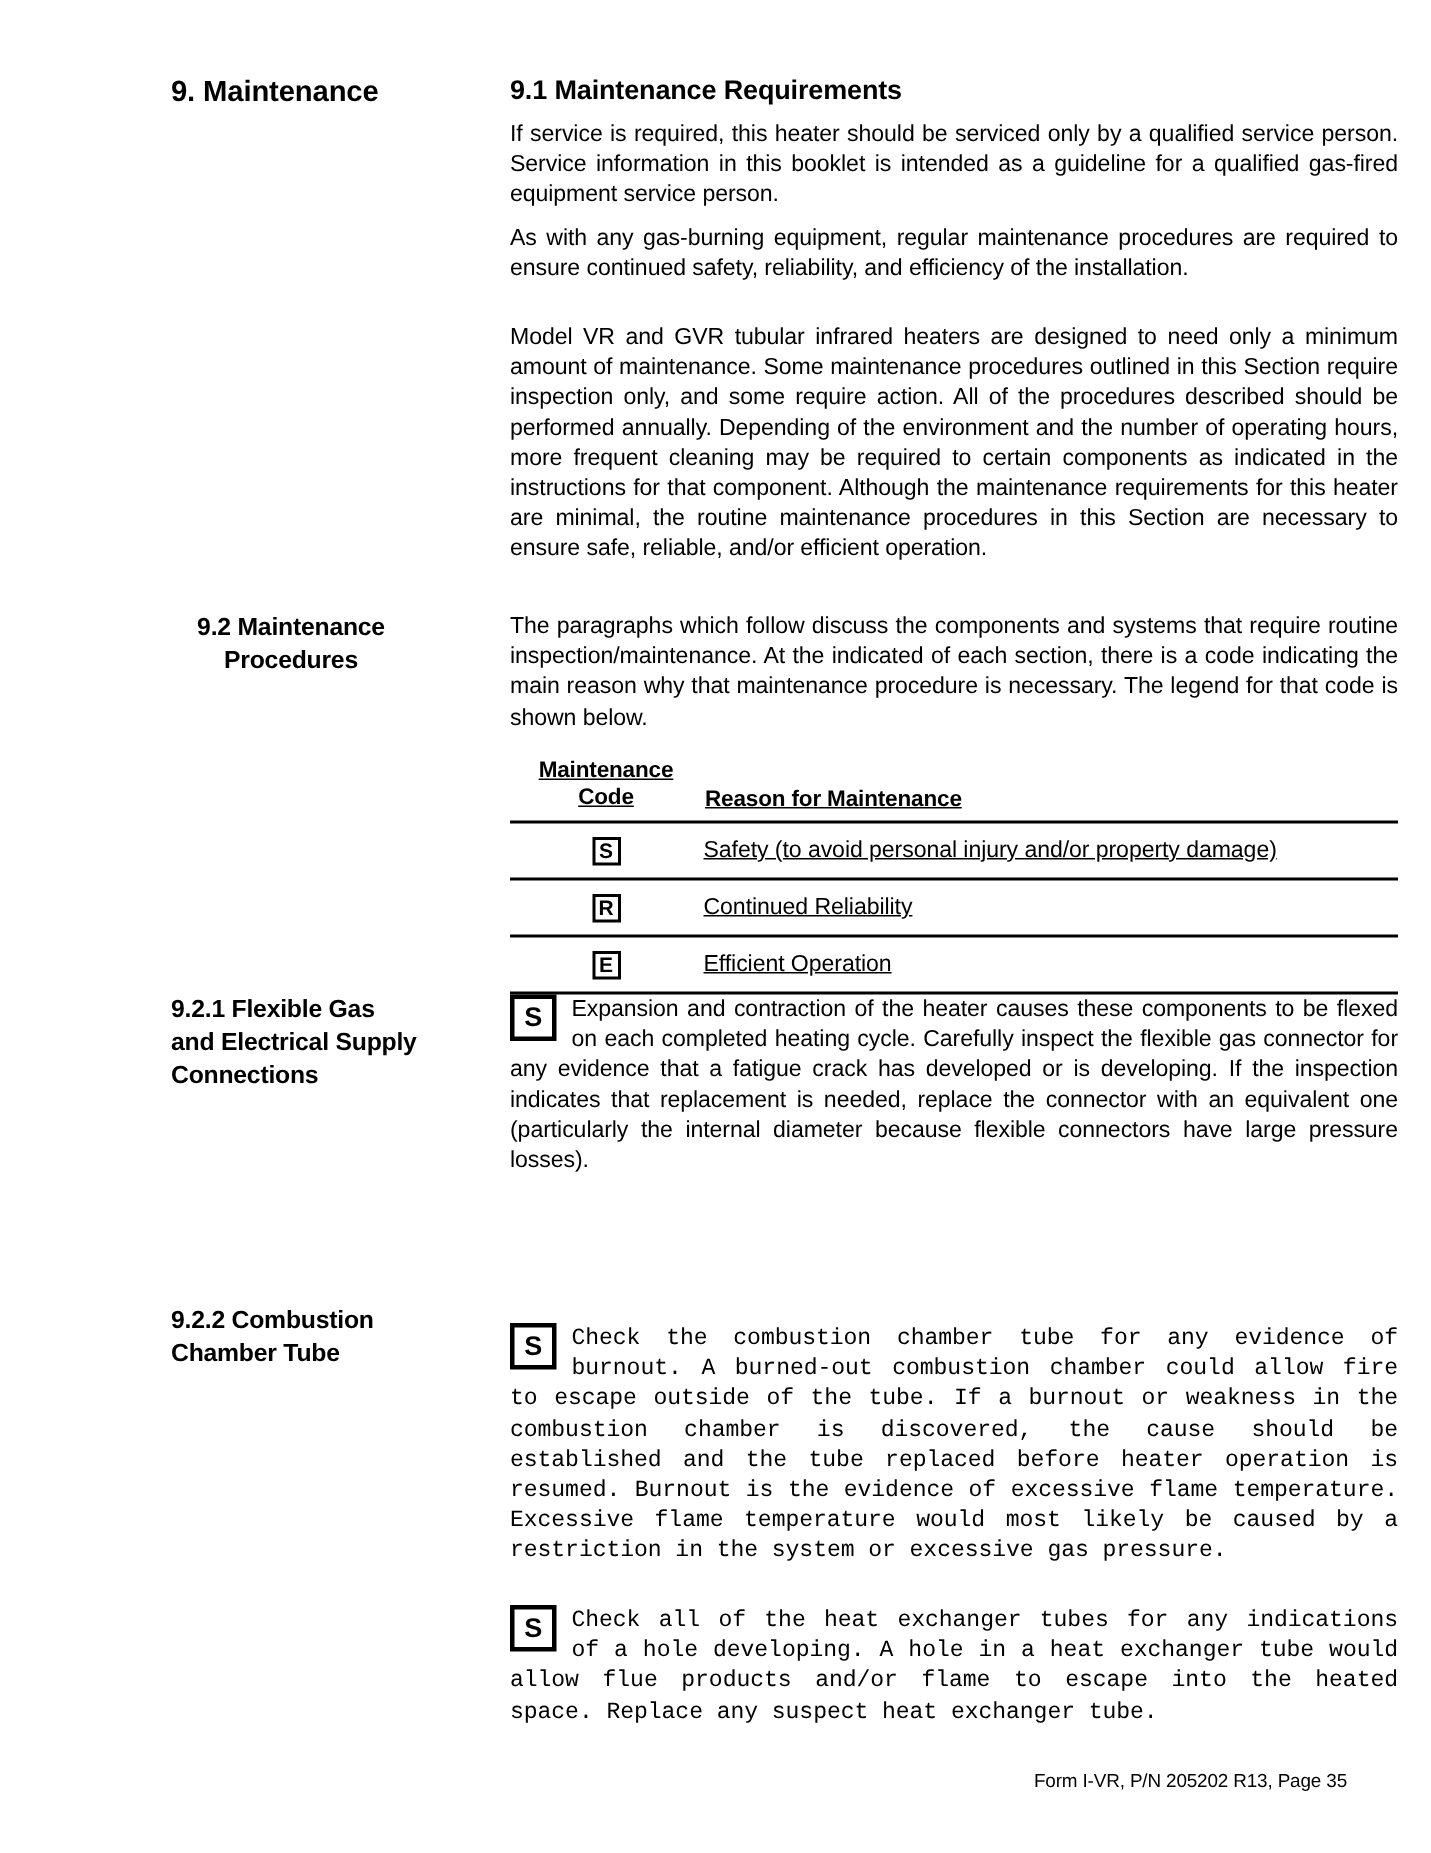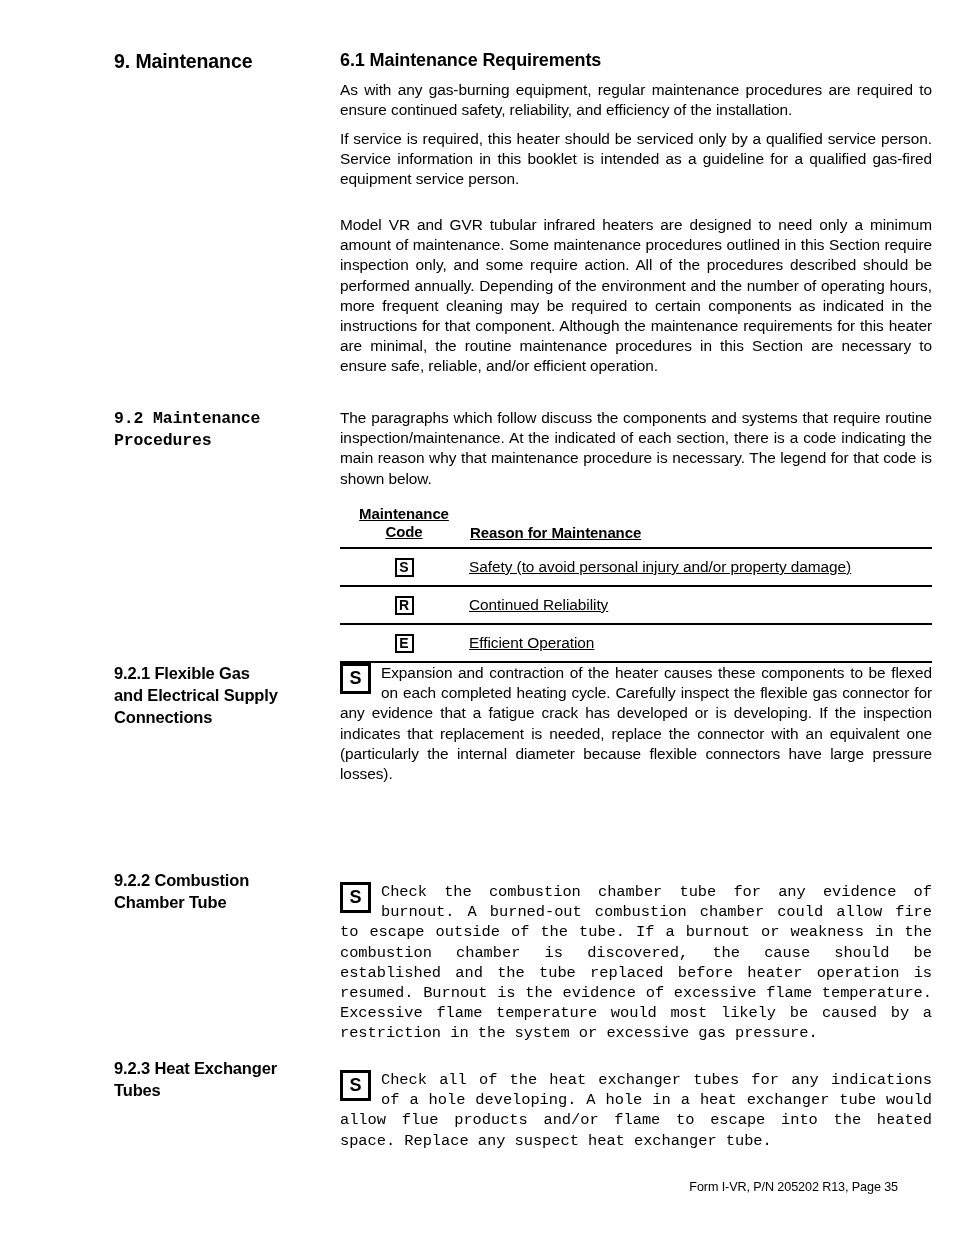--- a/index.html
+++ b/index.html
@@ -32,23 +32,22 @@
     width: 954px;
     margin-left: 34px;
   }
   .col-left {
     position: absolute;
     left: 80px;
     width: 200px;
     text-align: left;
   }
   .col-left.ragged-right {
-    text-align: left;
+    text-align: center;
     width: 160px;
-    font-family: Liberation Mono, monospace;
   }
   .col-right {
     position: absolute;
     left: 306px;
     width: 592px;
   }
 
   
   .chapter-title {
     font-size: 19.5px;
@@ -171,23 +170,23 @@
 </head>
 <body>
 
 <div class="page">
 
   <div class="row" style="top:50px;">
     <div class="col-left">
       <div class="chapter-title">9. Maintenance</div>
     </div>
     <div class="col-right">
-      <div class="section-title">6.1 Maintenance Requirements</div>
+      <div class="section-title">9.1 Maintenance Requirements</div>
+      <p class="body">If service is required, this heater should be serviced only by a qualified service person. Service information in this booklet is intended as a guideline for a qualified gas-fired equipment service person.</p>
       <p class="body">As with any gas-burning equipment, regular maintenance procedures are required to ensure continued safety, reliability, and efficiency of the installation.</p>
-      <p class="body">If service is required, this heater should be serviced only by a qualified service person. Service information in this booklet is intended as a guideline for a qualified gas-fired equipment service person.</p>
     </div>
   </div>
 
   <div class="row" style="top:215px;">
     <div class="col-right">
       <p class="body">Model VR and GVR tubular infrared heaters are designed to need only a minimum amount of maintenance. Some maintenance procedures outlined in this Section require inspection only, and some require action. All of the procedures described should be performed annually. Depending of the environment and the number of operating hours, more frequent cleaning may be required to certain components as indicated in the instructions for that component. Although the maintenance requirements for this heater are minimal, the routine maintenance procedures in this Section are necessary to ensure safe, reliable, and/or efficient operation.</p>
     </div>
   </div>
 
   <div class="row" style="top:408px;">
@@ -261,24 +260,20 @@
     </div>
     <div class="col-right" style="top:12px;position:relative;">
       <div class="clearfix">
         <span class="code-box-lg">S</span>
         <p class="body tight">Check the combustion chamber tube for any evidence of burnout. A burned-out combustion chamber could allow fire to escape outside of the tube. If a burnout or weakness in the combustion chamber is discovered, the cause should be established and the tube replaced before heater operation is resumed. Burnout is the evidence of excessive flame temperature. Excessive flame temperature would most likely be caused by a restriction in the system or excessive gas pressure.</p>
       </div>
     </div>
   </div>
 
   <div class="row" style="top:1058px;">
-    <div class="col-left">
-      <div class="side-heading">9.2.3 Heat Exchanger</div>
-      <div class="side-heading">Tubes</div>
-    </div>
     <div class="col-right" style="top:12px;position:relative;">
       <div class="clearfix">
         <span class="code-box-lg">S</span>
         <p class="body tight">Check all of the heat exchanger tubes for any indications of a hole developing. A hole in a heat exchanger tube would allow flue products and/or flame to escape into the heated space. Replace any suspect heat exchanger tube.</p>
       </div>
     </div>
   </div>
 
   <div class="footer">Form I-VR, P/N 205202 R13, Page 35</div>
 

